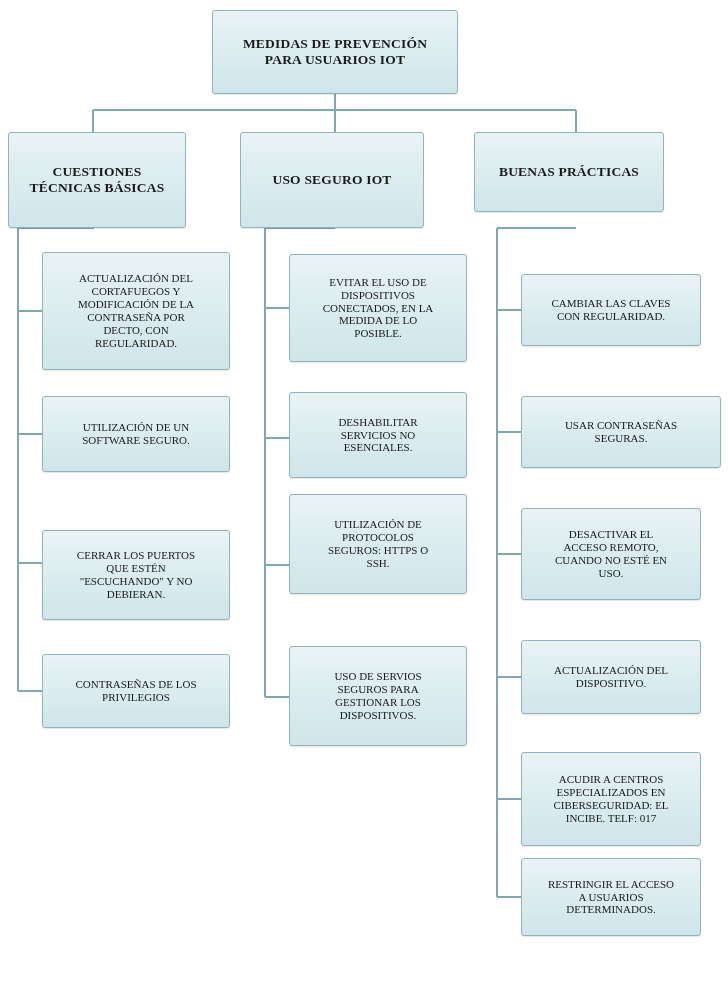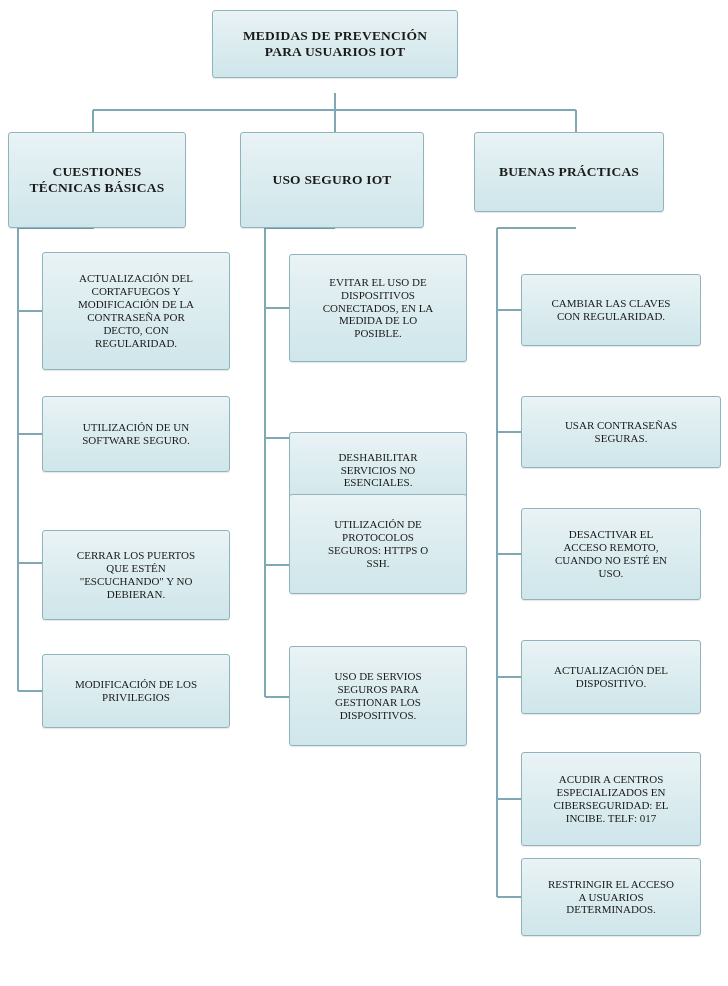--- a/index.html
+++ b/index.html
@@ -101,21 +101,21 @@
       <path d="M576,228 L497,228"></path>
       <path d="M497,310 L521,310"></path>
       <path d="M497,432 L521,432"></path>
       <path d="M497,554 L521,554"></path>
       <path d="M497,677 L521,677"></path>
       <path d="M497,799 L521,799"></path>
       <path d="M497,897 L521,897"></path>
     </g>
   </svg>
 
-  <div class="node root" style="left:212px; top:10px; width:246px; height:68px;">
+  <div class="node root" style="left:212px; top:10px; width:246px; height:84px;">
     <span class="txt">MEDIDAS DE PREVENCIÓN
 PARA USUARIOS IOT</span>
   </div>
 
   <div class="node branch" style="left:8px; top:132px; width:178px; height:96px;">
     <span class="txt">CUESTIONES
 TÉCNICAS  BÁSICAS</span>
   </div>
 
   <div class="node branch" style="left:240px; top:132px; width:184px; height:96px;">
@@ -138,32 +138,32 @@
     <span class="txt">UTILIZACIÓN  DE  UN
 SOFTWARE SEGURO.</span>
   </div>
   <div class="node leaf" style="left:42px; top:518px; width:188px; height:90px;margin-top:12px;">
     <span class="txt">CERRAR  LOS  PUERTOS
 QUE  ESTÉN
 "ESCUCHANDO"  Y  NO
 DEBIERAN.</span>
   </div>
   <div class="node leaf" style="left:42px; top:654px; width:188px; height:74px;">
-    <span class="txt">MODIFICACIÓN  DE  LOS
+    <span class="txt">CONTRASEÑAS  DE  LOS
 PRIVILEGIOS</span>
   </div>
 
   <div class="node leaf" style="left:289px; top:254px; width:178px; height:108px;">
     <span class="txt">EVITAR  EL  USO  DE
 DISPOSITIVOS
 CONECTADOS, EN LA
 MEDIDA  DE  LO
 POSIBLE.</span>
   </div>
-  <div class="node leaf" style="left:289px; top:392px; width:178px; height:76px;margin-top:40px;">
+  <div class="node leaf" style="left:289px; top:392px; width:178px; height:86px;">
     <span class="txt">DESHABILITAR
 SERVICIOS NO
 ESENCIALES.</span>
   </div>
   <div class="node leaf" style="left:289px; top:494px; width:178px; height:100px;">
     <span class="txt">UTILIZACIÓN  DE
 PROTOCOLOS
 SEGUROS: HTTPS O
 SSH.</span>
   </div>

